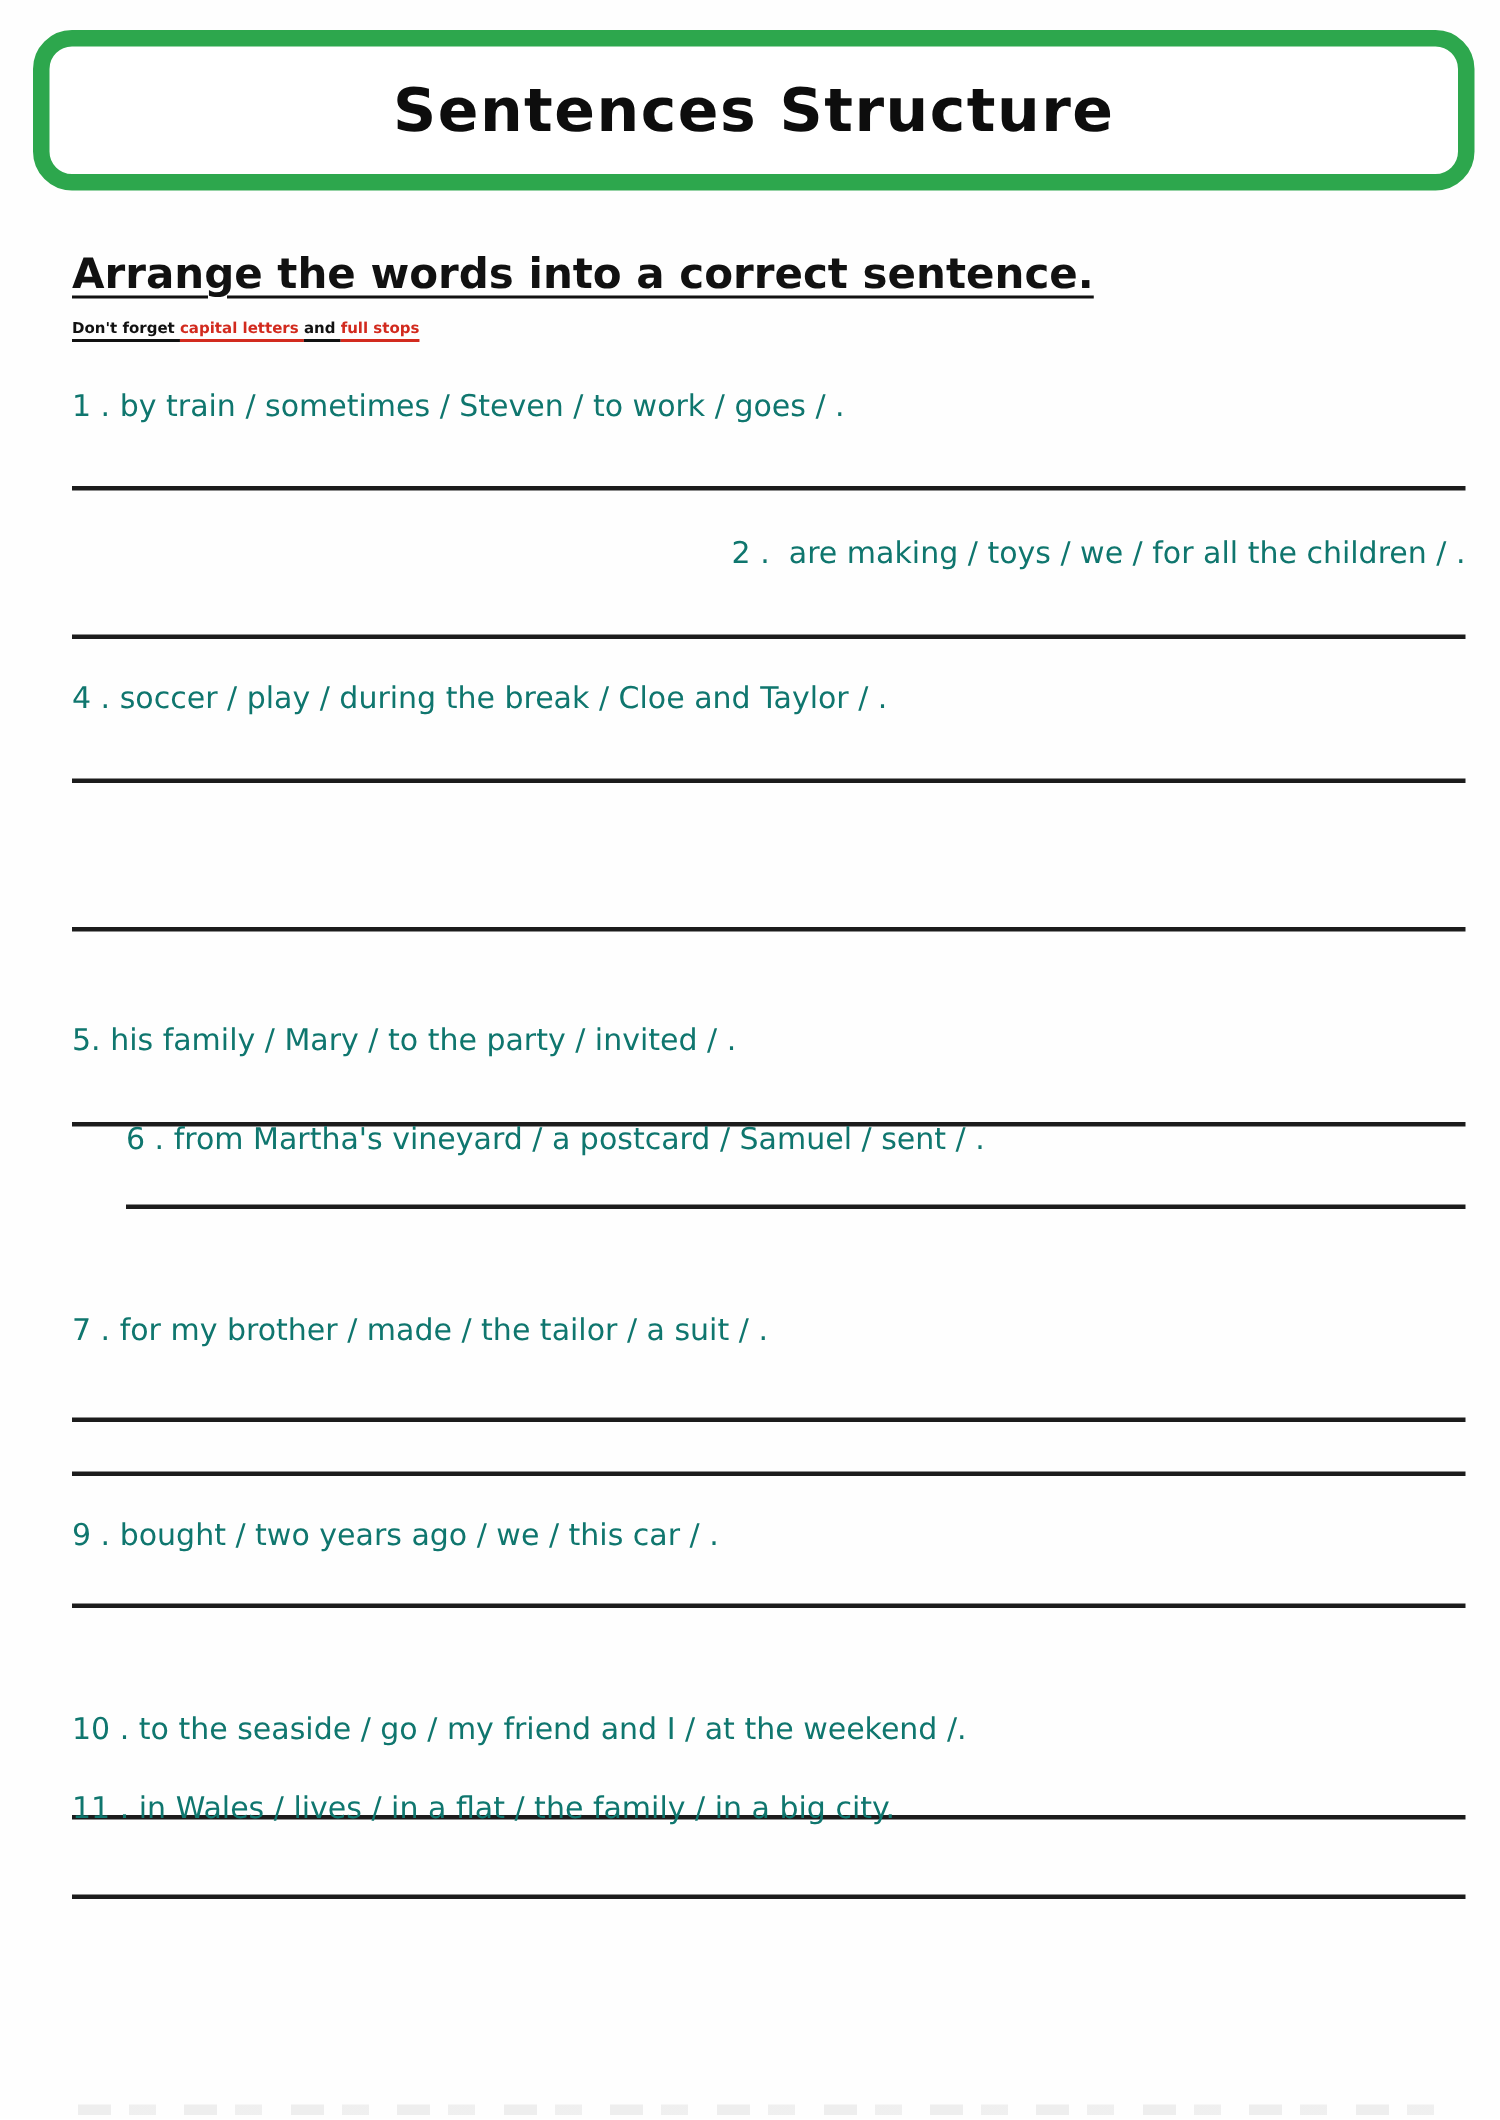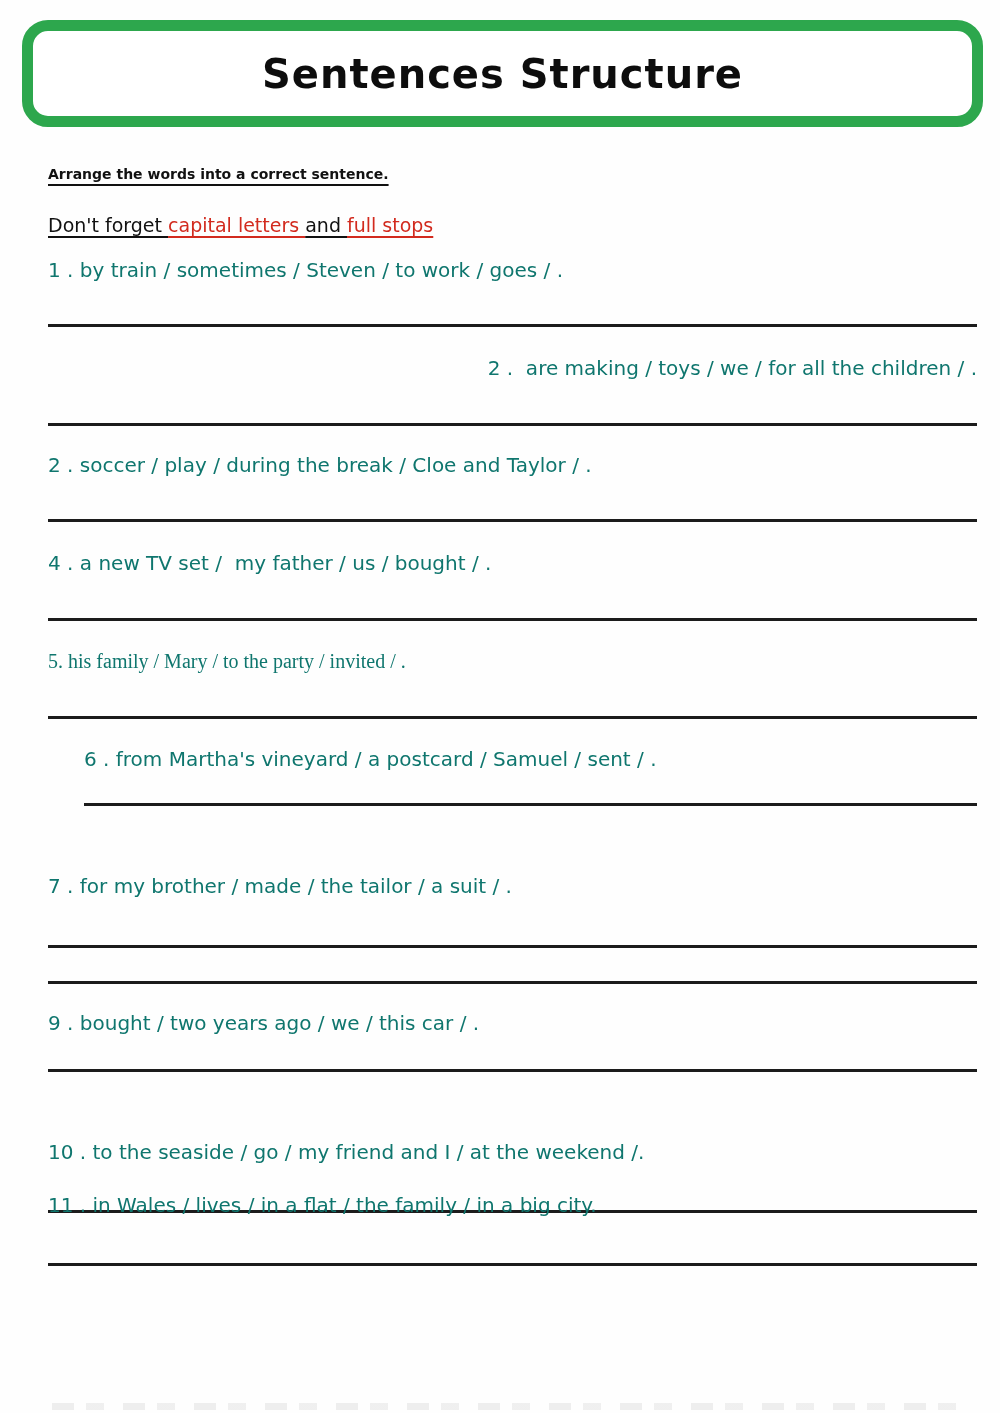--- a/index.html
+++ b/index.html
@@ -36,34 +36,34 @@
     font-weight: bold;
     letter-spacing: 1px;
     color: #0d0d0d;
   }
 
   
   .instruction-heading {
     position: absolute;
     left: 48px;
     top: 166px;
-    font-size: 14px;
+    font-size: 28px;
     font-weight: bold;
     text-decoration: underline;
     text-decoration-thickness: 2px;
     text-underline-offset: 5px;
     color: #111111;
     white-space: pre;
   }
   .note-line {
     position: absolute;
     left: 48px;
     top: 214px;
-    font-size: 19px;
-    font-weight: normal;
+    font-size: 10px;
+    font-weight: bold;
     white-space: pre;
   }
   .note-line span {
     text-decoration: underline;
     text-decoration-thickness: 2px;
     text-underline-offset: 4px;
   }
   .note-black { color: #111111; }
   .note-red   { color: #d22a1e; }
 
@@ -84,21 +84,21 @@
     position: absolute;
     left: 0;
     right: 0;
     top: 67px;
     border-top: 3px solid #1c1c1c;
   }
   #questions .qa:nth-child(1)  { top: 257px;  }
   #questions .qa:nth-child(2)  { top: 355px; text-align: right;  }
   #questions .qa:nth-child(3)  { top: 452px;  }
   #questions .qa:nth-child(4)  { top: 550px;  }
-  #questions .qa:nth-child(5)  { top: 648px; font-family: Liberation Serif, serif;  }
+  #questions .qa:nth-child(5)  { top: 680px;  }
   #questions .qa:nth-child(6)  { top: 746px; margin-left: 36px;  }
   #questions .qa:nth-child(7)  { top: 829px; margin-top: 44px;  }
   #questions .qa:nth-child(8)  { top: 927px;  }
   #questions .qa:nth-child(9)  { top: 1010px; }
   #questions .qa:nth-child(10) { top: 1095px; margin-top: 44px; }
   #questions .qa:nth-child(11) { top: 1192px; }
 
   #questions .qa:nth-child(2)  .ans-line { top: 68px; }
   #questions .qa:nth-child(4)  .ans-line { top: 68px; }
   #questions .qa:nth-child(5)  .ans-line { top: 68px; }
@@ -142,25 +142,24 @@
   <div id="questions">
     <div class="qa">
       <div class="q">1 . by train / sometimes / Steven / to work / goes / .</div>
       <div class="ans-line"></div>
     </div>
     <div class="qa">
       <div class="q">2 .  are making / toys / we / for all the children / .</div>
       <div class="ans-line"></div>
     </div>
     <div class="qa">
-      <div class="q">2 . soccer / play / during the break / Cloe and Taylor / .</div>
+      <div class="q">4 . soccer / play / during the break / Cloe and Taylor / .</div>
       <div class="ans-line"></div>
     </div>
     <div class="qa">
-      <div class="q">4 . a new TV set /  my father / us / bought / .</div>
       <div class="ans-line"></div>
     </div>
     <div class="qa">
       <div class="q">5. his family / Mary / to the party / invited / .</div>
       <div class="ans-line"></div>
     </div>
     <div class="qa">
       <div class="q">6 . from Martha's vineyard / a postcard / Samuel / sent / .</div>
       <div class="ans-line"></div>
     </div>

